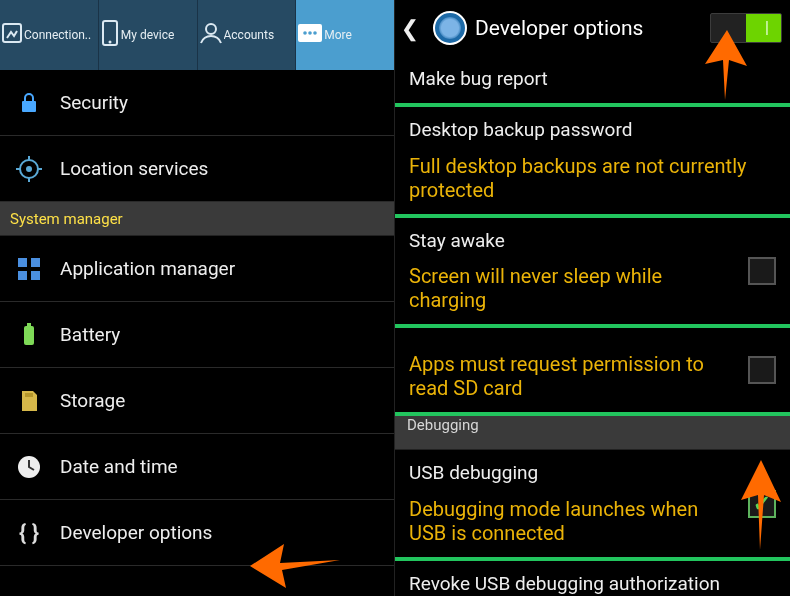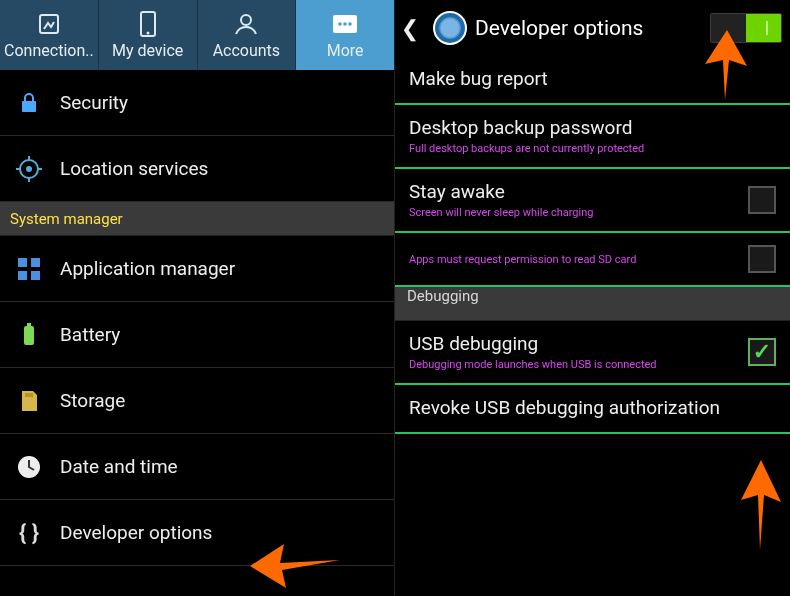--- a/index.html
+++ b/index.html
@@ -14,25 +14,23 @@
 }
 .panel { height: 596px; background: #000; position: relative; }
 .panel-left { width: 395px; border-right: 1px solid #222; }
 .panel-right { width: 395px; }
 
 
 .tabs { display: flex; height: 70px; background: #1d3d55; }
 .tab {
   flex: 1;
   display: flex;
-  flex-direction: column;
   align-items: center;
-  justify-content: center;
   color: #e6eef3;
-  font-size: 16px;
+  font-size: 12px;
   background: #264a63;
   border-right: 1px solid #1a3347;
   cursor: pointer;
 }
 .tab:last-child { border-right: none; }
 .tab .tab-icon { height: 26px; display:flex; align-items:center; justify-content:center; margin-bottom:4px; }
 .tab .tab-label { white-space: nowrap; overflow:hidden; text-overflow:ellipsis; max-width:100%; }
 .tab-more { background: #4b9ecf; }
 
 
@@ -84,27 +82,27 @@
   border:1px solid #3c3c3c;
   position:relative; cursor:pointer;
 }
 .toggle::after {
   content:"|"; color:#e9ffe0; position:absolute; right:12px; top:4px; font-size:16px;
 }
 
 
 .opt {
   padding: 12px 14px 12px 14px;
-  border-bottom:2px solid #22c55e;
+  border-bottom:4px solid #22c55e;
   display:flex; align-items:center;
   cursor:pointer;
 }
 .opt .opt-texts { flex:1; min-width:0; }
 .opt-title { color:#eee; font-size:19px; line-height:1.2; }
-.opt-sub { color:#d946ef; font-size:11px; line-height:1.2; margin-top:2px; }
+.opt-sub { color:#eab308; font-size:20px; line-height:1.2; margin-top:12px; }
 .chk {
   width:28px; height:28px; border:2px solid #555;
   margin-left:10px; background:#1a1a1a; flex:0 0 28px;
   display:flex; align-items:center; justify-content:center;
 }
 .chk-on { border-color:#5db35d; }
 .chk-on::after { content:"✓"; color:#59d659; font-size:22px; font-weight:bold; }
 .subheader {
   display:flex; align-items:flex-start;
   height:34px; padding:0 12px;

